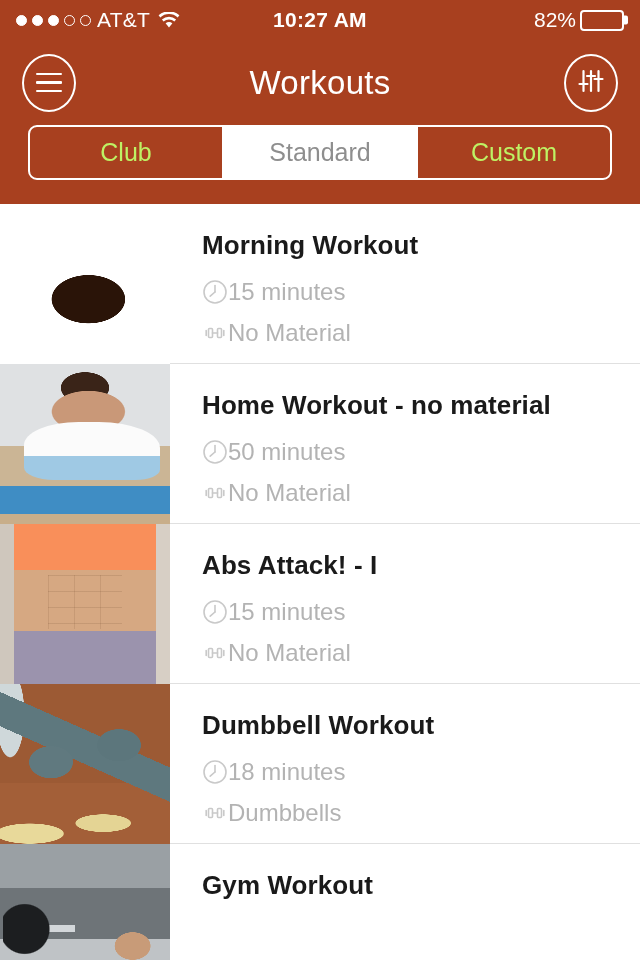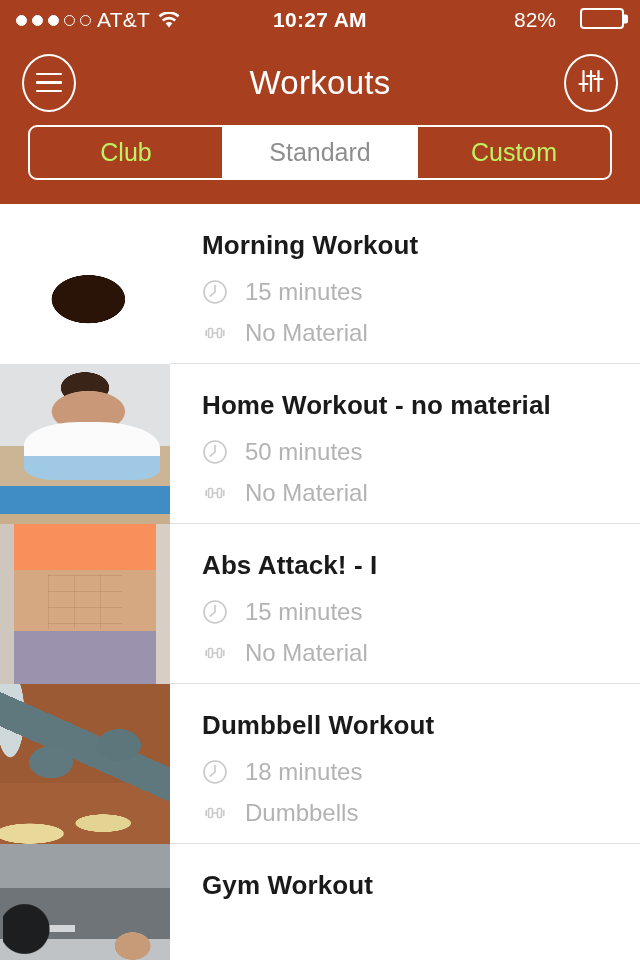--- a/index.html
+++ b/index.html
@@ -26,21 +26,21 @@
   .dot.filled{ background:#ffffff; }
   .carrier{ font-size:21px; letter-spacing:0.2px; }
   .wifi{ width:22px; height:17px; position:relative; margin-left:2px; }
   .wifi svg{ display:block; }
   .status-center{
     position:absolute; left:0; right:0; top:0; bottom:0;
     display:flex; align-items:center; justify-content:center;
     pointer-events:none;
   }
   .clock-text{ font-size:21px; font-weight:bold; letter-spacing:0.3px; }
-  .status-right{ margin-left:auto; display:flex; gap:24px; }
+  .status-right{ margin-left:auto; display:flex; align-items:center; gap:4px; }
   .batt-pct{ font-size:21px; }
   .batt{
     width:44px; height:21px; border:2px solid #ffffff; border-radius:4px;
     position:relative; padding:2px;
   }
   .batt::after{
     content:""; position:absolute; right:-6px; top:50%; transform:translateY(-50%);
     width:4px; height:9px; background:#ffffff; border-radius:0 2px 2px 0;
   }
   .batt-fill{ height:100%; background:#ffffff; border-radius:1px; }
@@ -91,21 +91,21 @@
   }
   .row-body::after{
     content:""; position:absolute; left:0; right:0; bottom:0;
     height:1px; background:#e0e0e0;
   }
   .row-title{
     font-size:26px; font-weight:bold; color:#1a1a1a;
     letter-spacing:0.1px; margin-bottom:17px;
   }
   .meta{
-    display:flex; align-items:center; gap:17px; margin-bottom:13px;
+    display:flex; align-items:center; margin-bottom:13px;
     color:#b3b3b3; font-size:24px;
   }
   .meta-icon{ width:26px; height:26px; flex-shrink:0; display:block; }
 
   
   .t-coffee{
     background:
       radial-gradient(ellipse 70px 46px at 52% 56%, #2a1408 0 52%, #ffffff 53% 100%),
       radial-gradient(ellipse 96px 34px at 52% 86%, #f2f0ea 0 70%, transparent 72%),
       radial-gradient(ellipse 120px 40px at 45% 12%, #eceae2 0 60%, transparent 62%),

